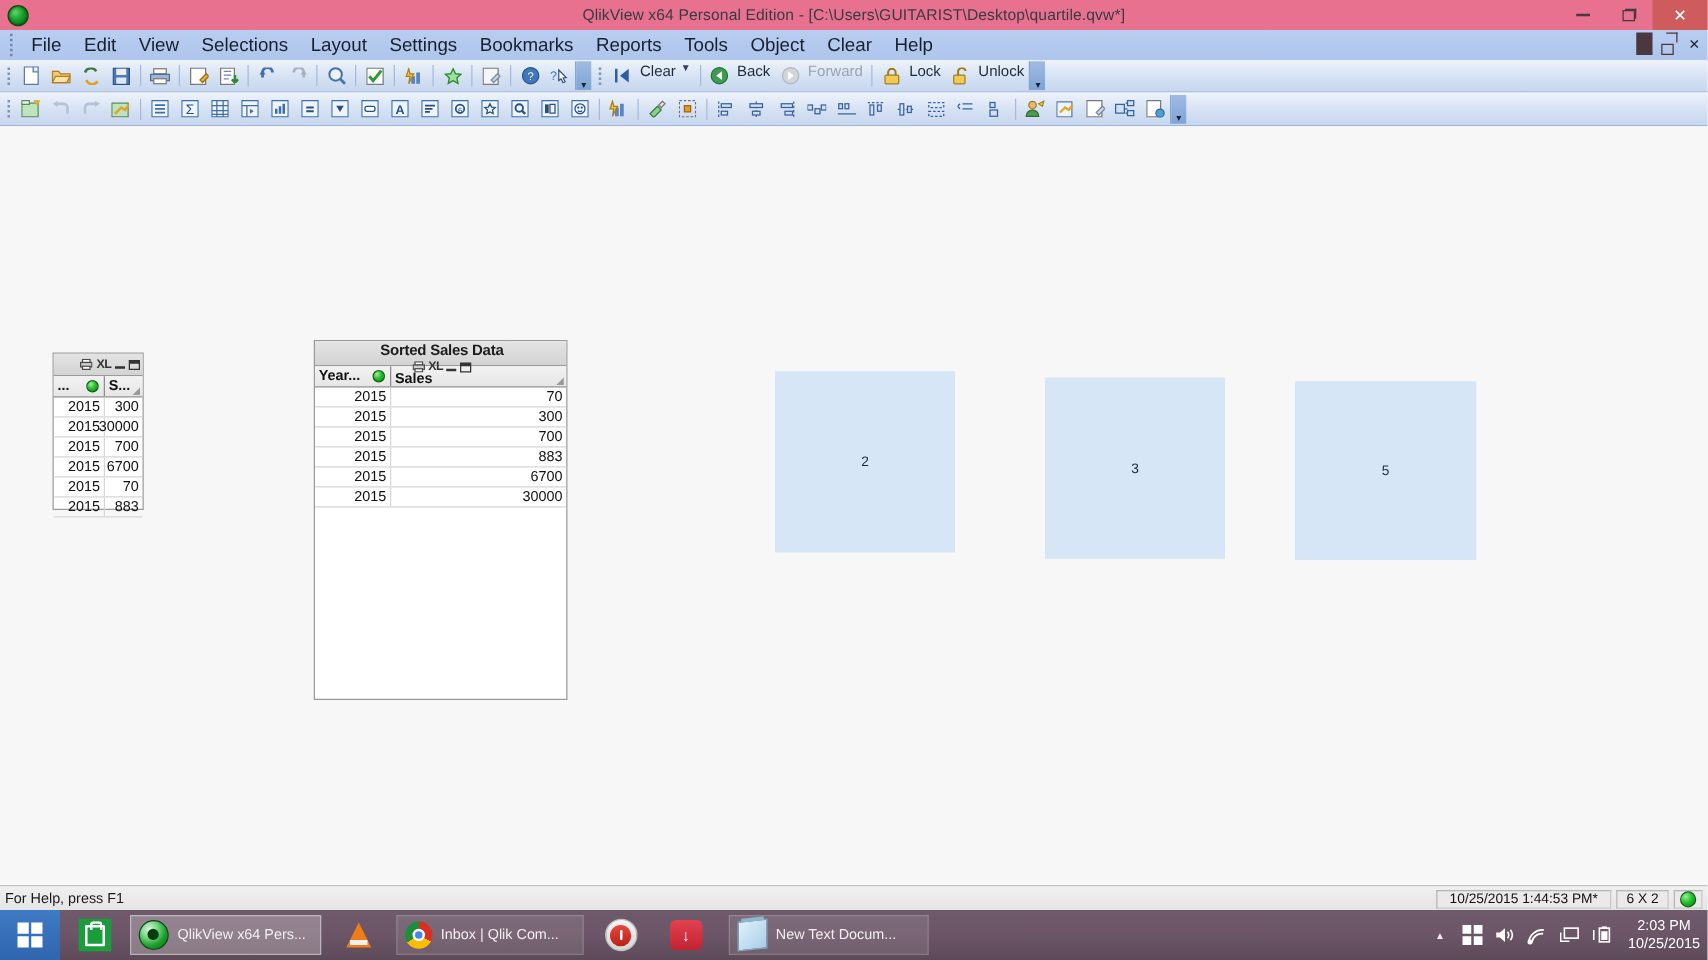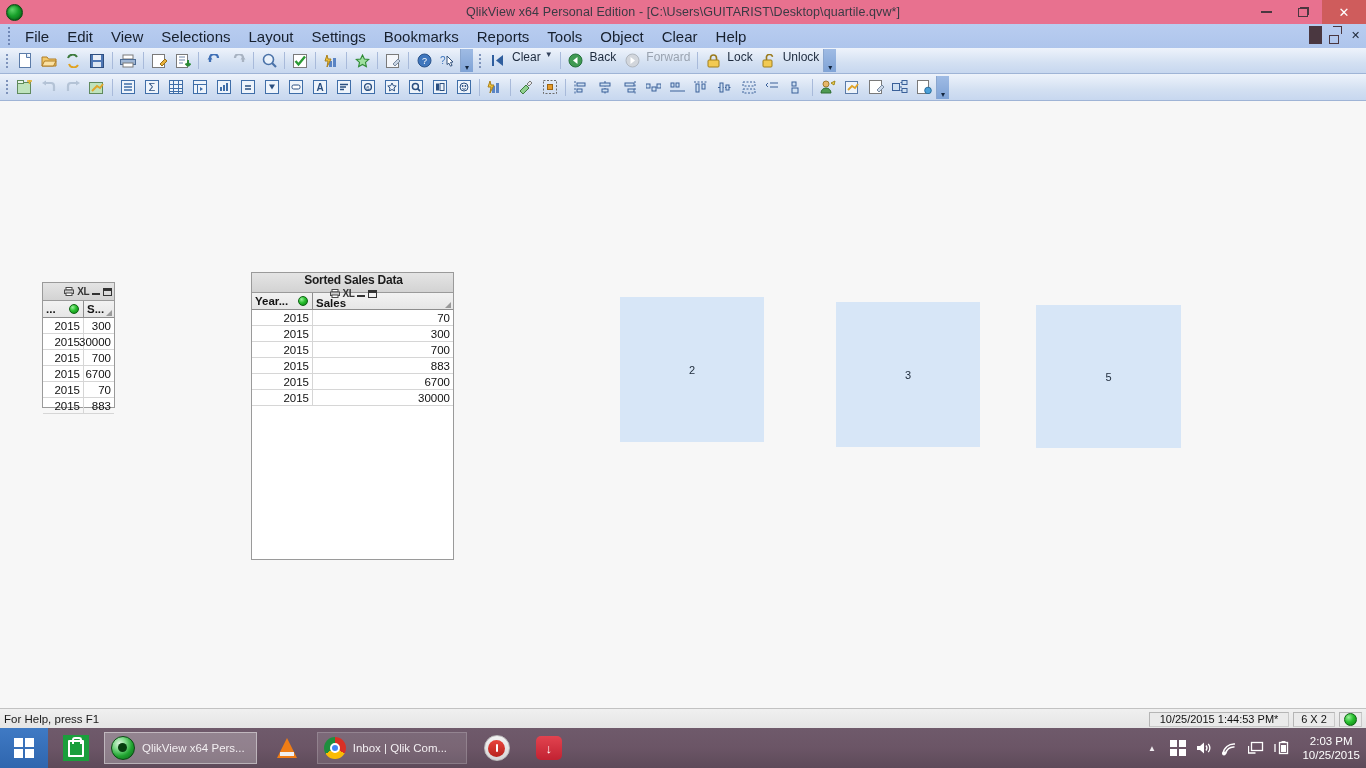--- a/index.html
+++ b/index.html
@@ -851,20 +851,24 @@
     <div class="tbtn icononly" style="margin-left:12px;">
       <span class="power-ico">
           <span class="power-in"></span>
         </span>
     </div>
 
     <div class="tbtn icononly" style="margin-left:16px;">
       <span class="dl-ico">↓</span>
     </div>
 
+    <div class="tbtn" style="min-width:160px;margin-left:16px;">
+      <span class="note-ico"></span>
+      <span>New Text Docum...</span>
+    </div>
 
     <div class="tray">
       <span class="ticon" style="font-size:8px;">▲</span>
       <span class="ticon">
         <span class="winflag" style="grid-template-columns:7px 7px;grid-template-rows:7px 7px;gap:1.5px;">
             <i></i>
             <i></i>
             <i></i>
             <i></i>
           </span>

